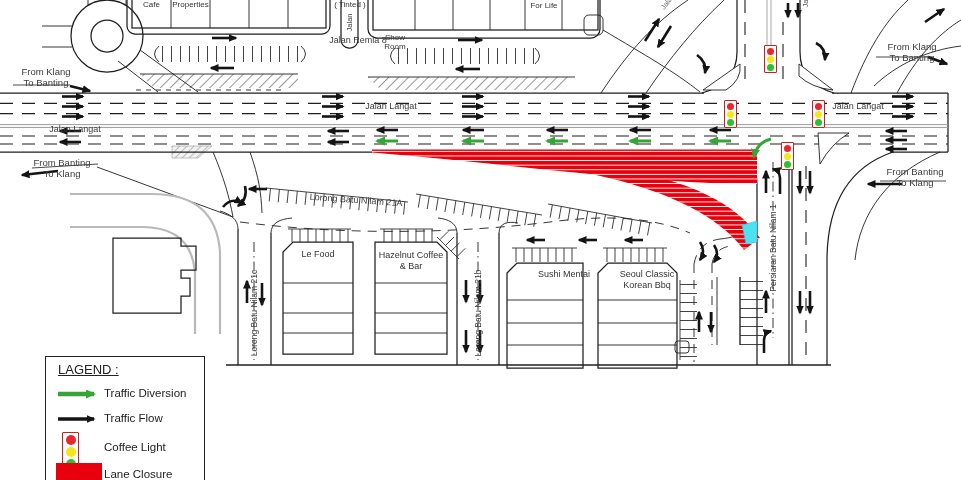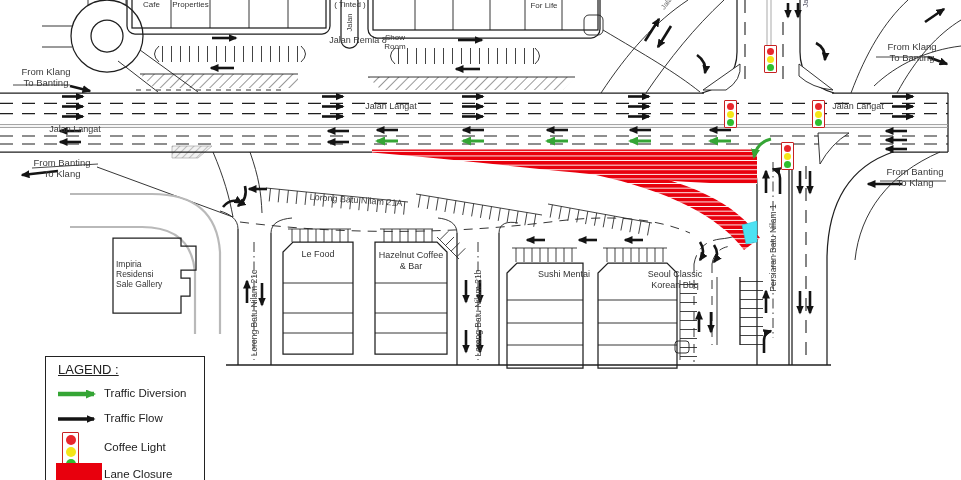--- a/index.html
+++ b/index.html
@@ -300,24 +300,22 @@
 
 <div class="lbl" style="left:298px;top:195px;width:116px;transform:rotate(4deg);">Lorong Batu Nilam 21A</div>
 <div class="lbl rot" style="left:204px;top:308px;width:100px;font-size:8.5px;">Lorong Batu Nilam 21c</div>
 <div class="lbl rot" style="left:428px;top:308px;width:100px;font-size:8.5px;">Lorong Batu Nilam 21b</div>
 <div class="lbl rot" style="left:723px;top:243px;width:100px;font-size:8.5px;">Persiaran Batu Nilam 1</div>
 
 <div class="lbl bld" style="left:285px;top:249px;width:66px;">Le Food</div>
 <div class="lbl bld" style="left:376px;top:250px;width:70px;">Hazelnut Coffee
 &amp; Bar</div>
 <div class="lbl bld" style="left:508px;top:269px;width:72px;padding-left:20px;">Sushi Mentai</div>
-<div class="lbl bld" style="left:599px;top:269px;width:96px;margin-left:28px;">Seoul Classic
+<div class="lbl bld" style="left:599px;top:269px;width:96px;">Seoul Classic
 Korean Bbq</div>
-<div class="lbl bld left" style="left:116px;top:259px;width:64px;font-size:8.5px;">Impiria Residensi
-Sale Gallery</div>
 
 <div class="legend">
   <div class="lg-title">LAGEND :</div>
   <svg class="lg-ic" style="left:10px;top:30px;" width="48" height="14">
     <line x1="2" y1="7" x2="38" y2="7" class="ar g" style="stroke-width:4.5;"></line>
   </svg>
   <span class="lg-label" style="left:58px;top:30px;text-align:center;">Traffic Diversion</span>
   <svg class="lg-ic" style="left:10px;top:55px;" width="48" height="14">
     <line x1="2" y1="7" x2="38" y2="7" class="ar" style="stroke-width:3.5;"></line>
   </svg>

